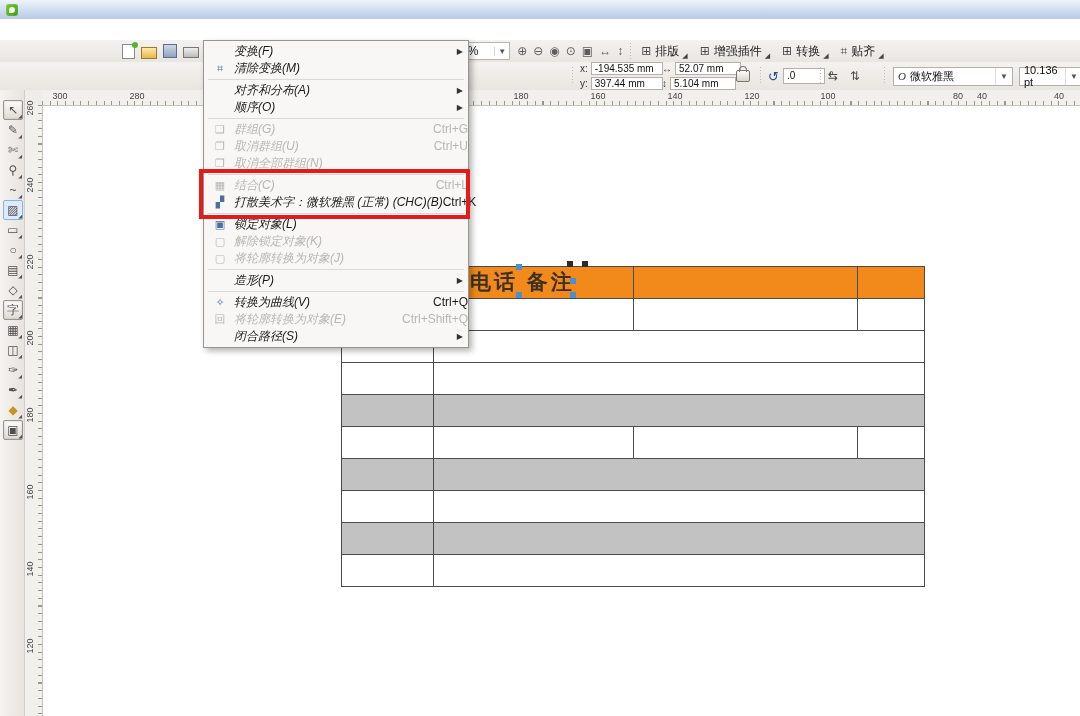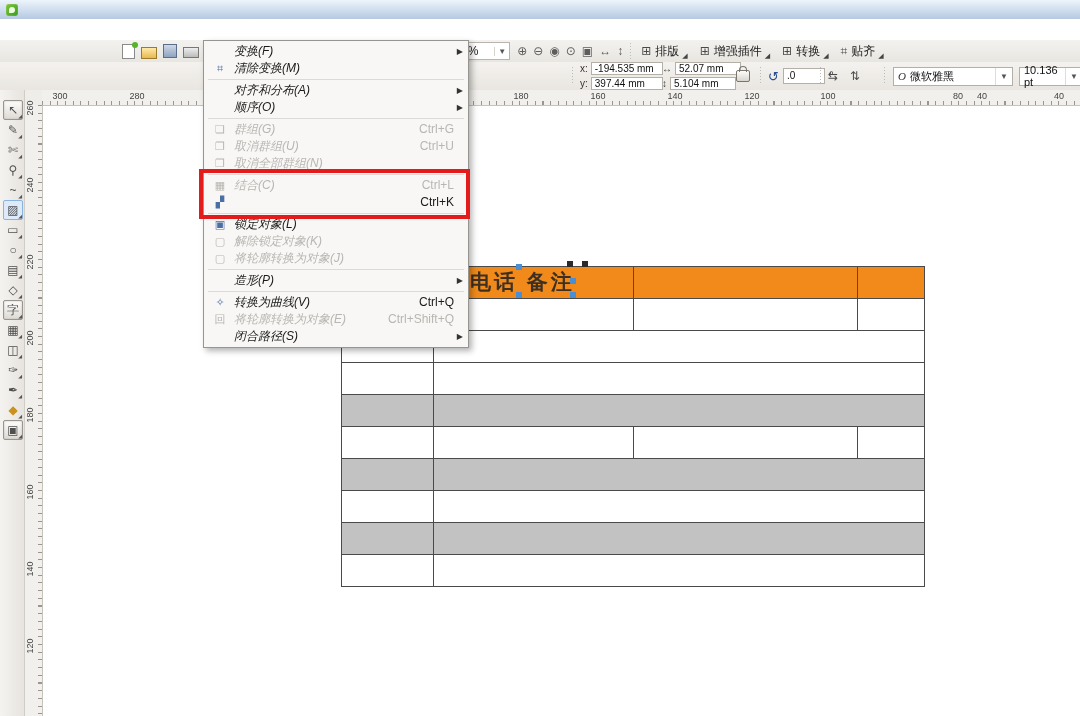--- a/index.html
+++ b/index.html
@@ -72,21 +72,21 @@
   .tdiv{position:absolute;width:1px;background:#4a4a4a;}
   #sel-text{position:absolute;font-size:21px;letter-spacing:3px;color:#3e3020;font-weight:bold;z-index:3;}
   .handle{position:absolute;width:6px;height:6px;z-index:4;}
 
   
   #arrange-menu{position:absolute;left:203px;top:40px;width:264px;background:#f8f7f5;border:1px solid #979590;
     box-shadow:3px 3px 6px rgba(0,0,0,.3);z-index:10;padding:2px 0;}
   .mi{height:17px;line-height:17px;display:flex;align-items:center;color:#1a1a1a;position:relative;padding-left:6px;}
   .mi .ic{width:20px;text-align:center;font-size:11px;color:#4a6fa5;flex:0 0 20px;}
   .mi .lbl{padding-left:4px;white-space:nowrap;font-style:italic;}
-  .mi .sc{margin-left:auto;padding-right:14px;color:#1a1a1a;}
+  .mi .sc{margin-left:auto;color:#1a1a1a;}
   .mi .sub{position:absolute;right:5px;font-size:8px;color:#333;}
   .mi.dis, .mi.dis .sc, .mi.dis .ic{color:#b8b6b2;}
   .msep{height:5px;position:relative;}
   .msep:after{content:"";position:absolute;left:4px;right:4px;top:2px;height:1px;background:#dcdad6;}
 
   #red-box{position:absolute;border:4px solid #e31b1b;z-index:20;left:199px;width:263px;}
 </style>
 </head>
 <body>
 
@@ -320,20 +320,21 @@
         <span class="lbl">取消全部群组(N)</span>
       </div>
       <div class="msep"></div>
       <div class="mi dis">
         <span class="ic">▦</span>
         <span class="lbl">结合(C)</span>
         <span class="sc">Ctrl+L</span>
       </div>
       <div class="mi">
         <span class="ic">▞</span>
+        <span class="lbl">打散美术字：微软雅黑 (正常) (CHC)(B)</span>
         <span class="sc">Ctrl+K</span>
       </div>
       <div class="msep"></div>
       <div class="mi">
         <span class="ic">▣</span>
         <span class="lbl">锁定对象(L)</span>
       </div>
       <div class="mi dis">
         <span class="ic">▢</span>
         <span class="lbl">解除锁定对象(K)</span>

